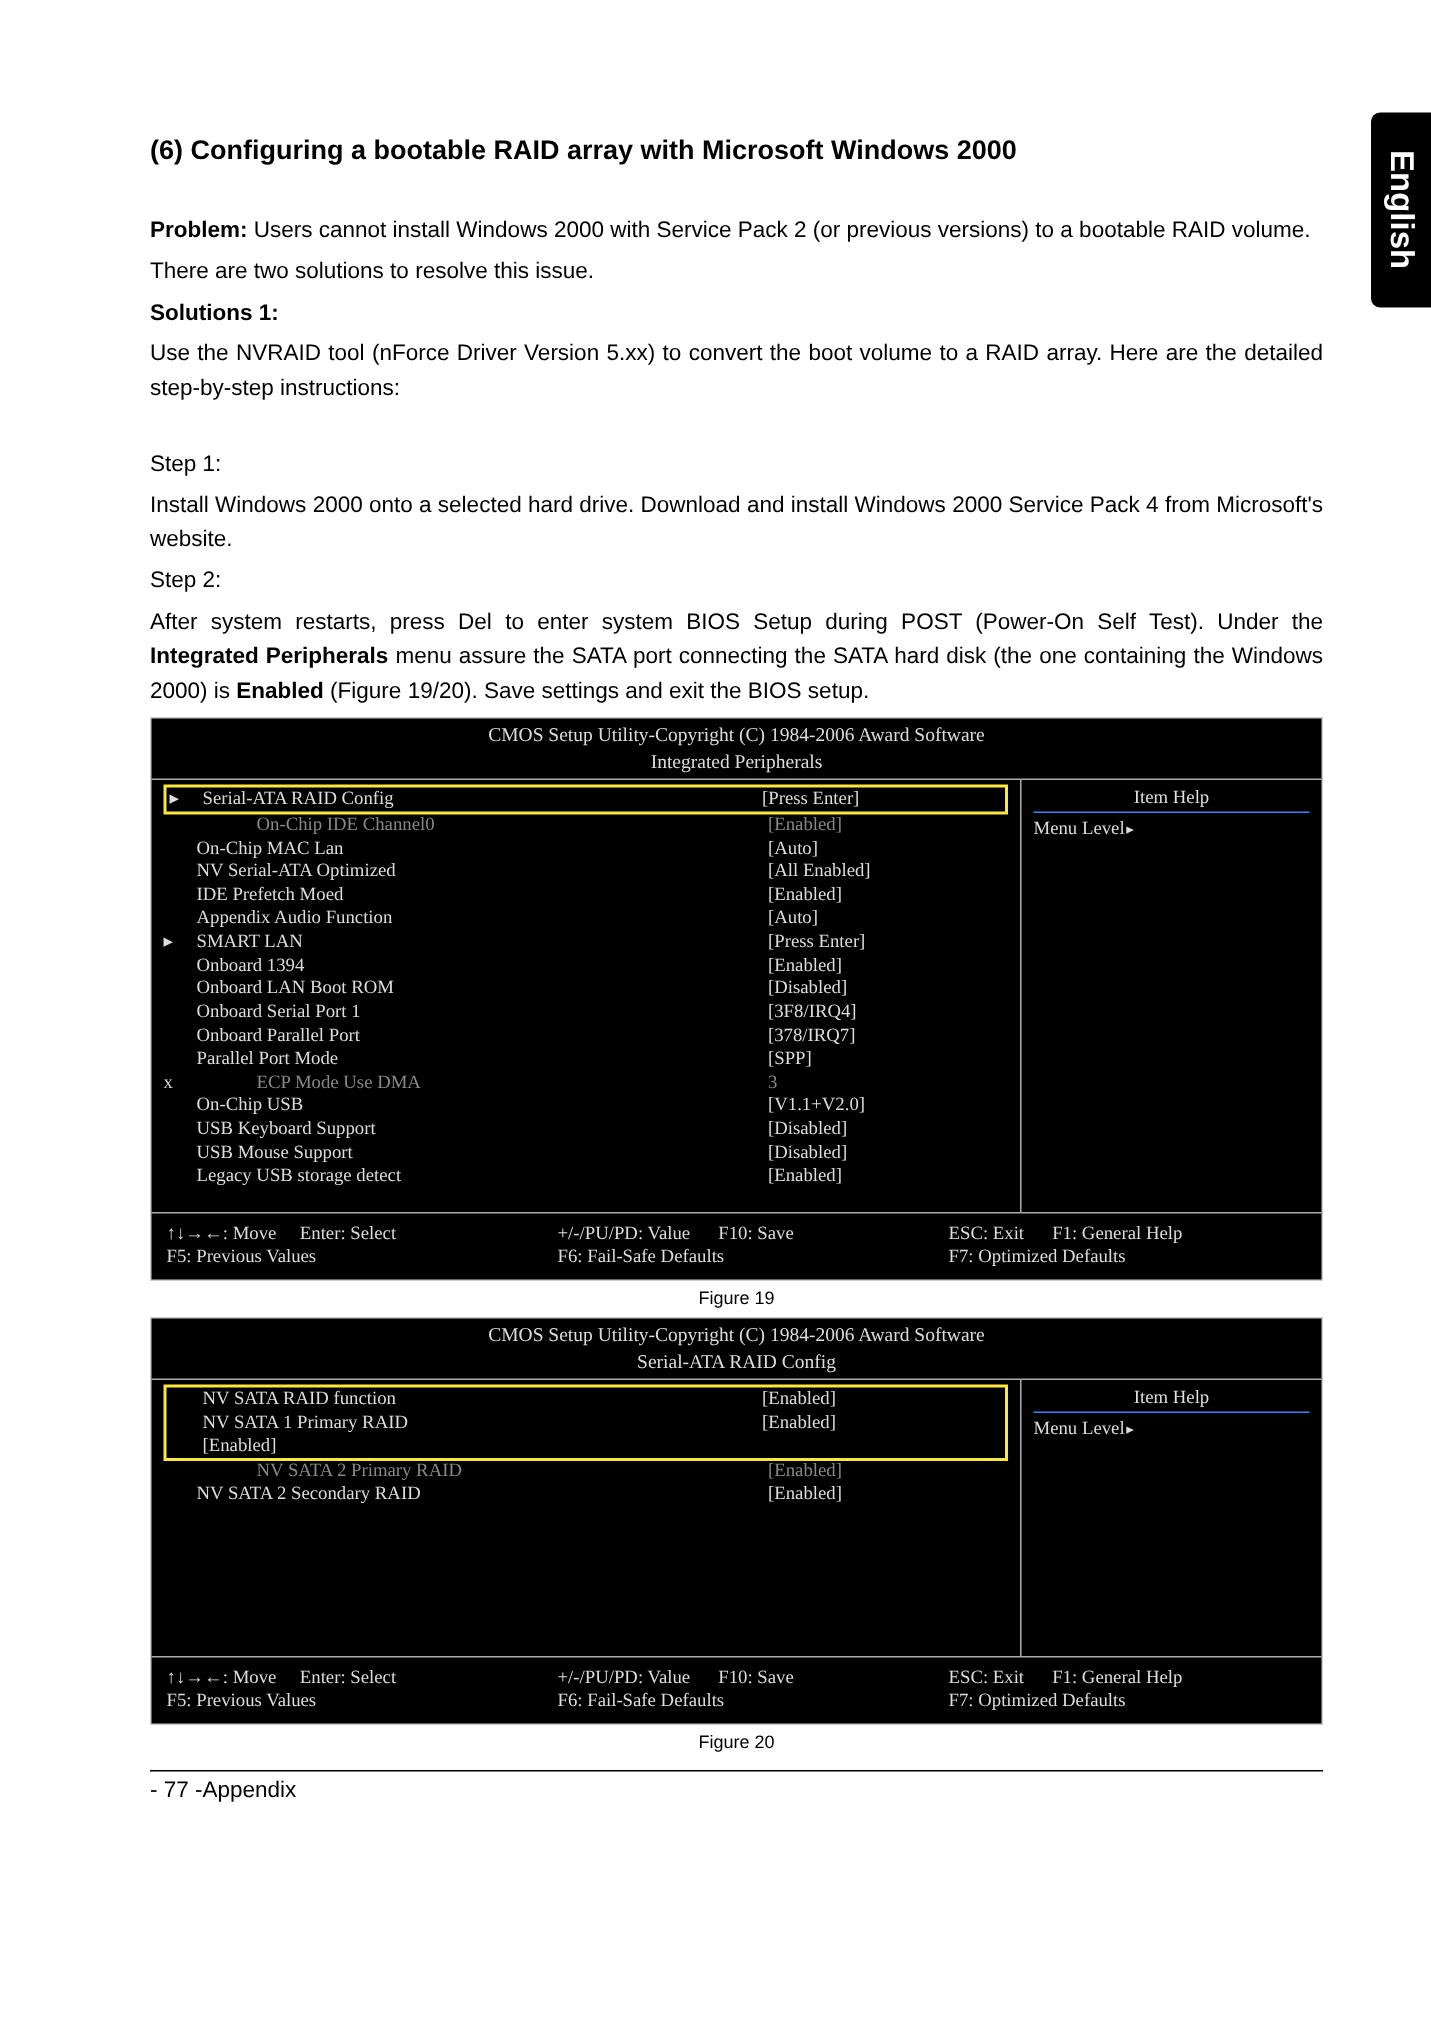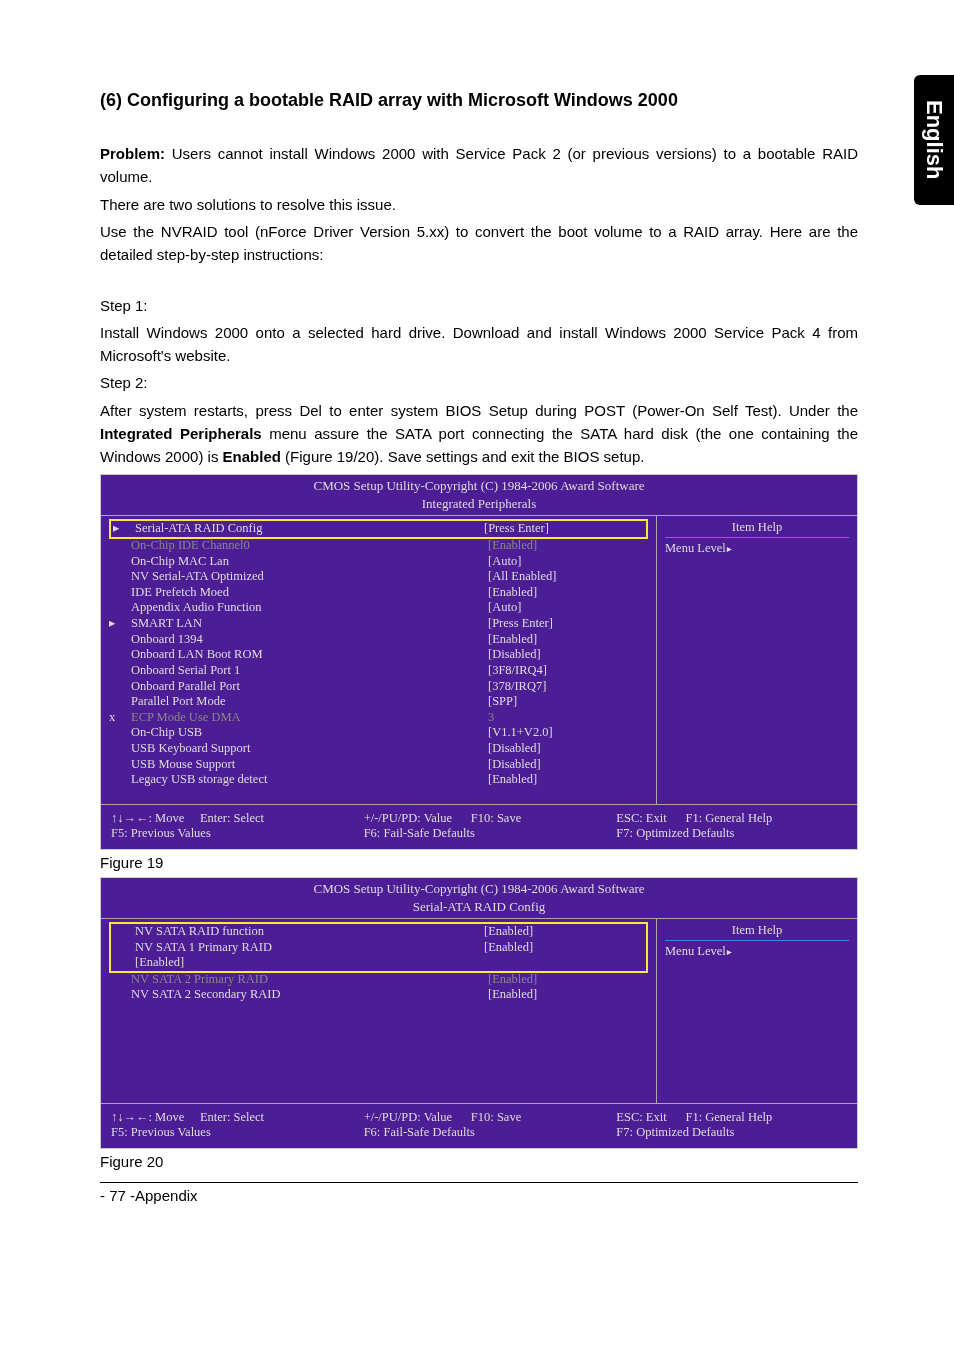--- a/index.html
+++ b/index.html
@@ -5,21 +5,21 @@
   * { box-sizing: border-box; margin: 0; padding: 0; }
   body {
     font-family: Arial, Helvetica, sans-serif;
     background: #fff;
     width: 954px;
     margin: 0 auto;
     position: relative;
     color: #000;
   }
   .page {
-    padding: 90px 96px 30px 100px;
+    padding: 90px 72px 30px 100px;
     position: relative;
   }
   .side-tab {
     position: absolute;
     top: 75px;
     right: 0;
     width: 40px;
     height: 130px;
     background: #000;
     color: #fff;
@@ -39,21 +39,21 @@
   }
   .body-text {
     font-size: 15px;
     line-height: 1.55;
     text-align: justify;
     margin-top: 31px;
   }
   .body-text p { margin-bottom: 4px; }
   .bold { font-weight: bold; }
   .bios-box {
-    background: #4c1d95;
+    background: #000000;
     color: #ddd;
     font-family: "Times New Roman", Times, serif;
     font-size: 12.5px;
     border: 1px solid #ccc;
     margin-top: 6px;
     position: relative;
   }
   .bios-header {
     text-align: center;
     padding: 3px 0 2px 0;
@@ -87,40 +87,41 @@
     flex: 0 0 22px;
     color: #ddd;
   }
   .bios-label {
     flex: 1;
   }
   .bios-value {
     width: 160px;
     flex: 0 0 160px;
   }
-  .greyed { color: #888; }
+  .greyed { color: #888; gap: 40px; }
   .hl-yellow {
     border: 2px solid #fbe83a;
     padding: 0 2px;
     margin: -1px 0;
   }
   .bios-footer {
     border-top: 1px solid #aaa;
     padding: 6px 10px 8px 10px;
     display: flex;
     justify-content: space-between;
     font-size: 12.5px;
     gap: 22px;
   }
   .bios-footer .fcol {
     flex: 1;
     white-space: pre;
   }
   .fig-caption {
-    font-size: 15px;
+    text-align: center;
+    font-size: 12px;
     margin: 4px 0 6px 0;
   }
   .page-footer {
     border-top: 1px solid #000;
     margin-top: 12px;
     padding-top: 4px;
     display: flex;
     justify-content: flex-start;
     font-size: 15px;
   }
@@ -143,20 +144,21 @@
 
 <div class="page">
 
   <h2>(6) Configuring a bootable RAID array with Microsoft Windows 2000</h2>
 
   <div class="body-text">
     <p>
       <span class="bold">Problem:</span><span> Users cannot install Windows 2000 with Service Pack 2 (or previous versions) to a bootable RAID volume.</span>
     </p>
     <p>There are two solutions to resolve this issue.</p>
+    <p class="bold">Solutions 1:</p>
     <p>Use the NVRAID tool (nForce Driver Version 5.xx) to convert the boot volume to a RAID array. Here are the detailed step-by-step instructions:</p>
     <br>
     <p>Step 1:</p>
     <p>Install Windows 2000 onto a selected hard drive. Download and install Windows 2000 Service Pack 4 from Microsoft's website.</p>
     <p>Step 2:</p>
     <p>
       <span>After system restarts, press Del to enter system BIOS Setup during POST (Power-On Self Test). Under the </span><span class="bold">Integrated Peripherals</span><span> menu assure the SATA port connecting the SATA hard disk (the one containing the Windows 2000) is </span><span class="bold">Enabled</span><span> (Figure 19/20). Save settings and exit the BIOS setup.</span>
     </p>
   </div>
 

